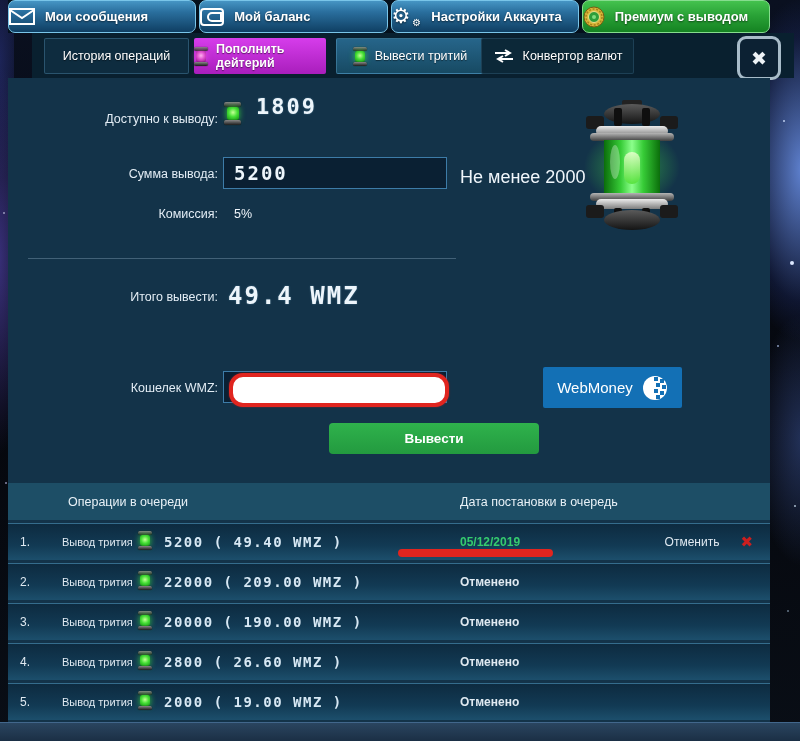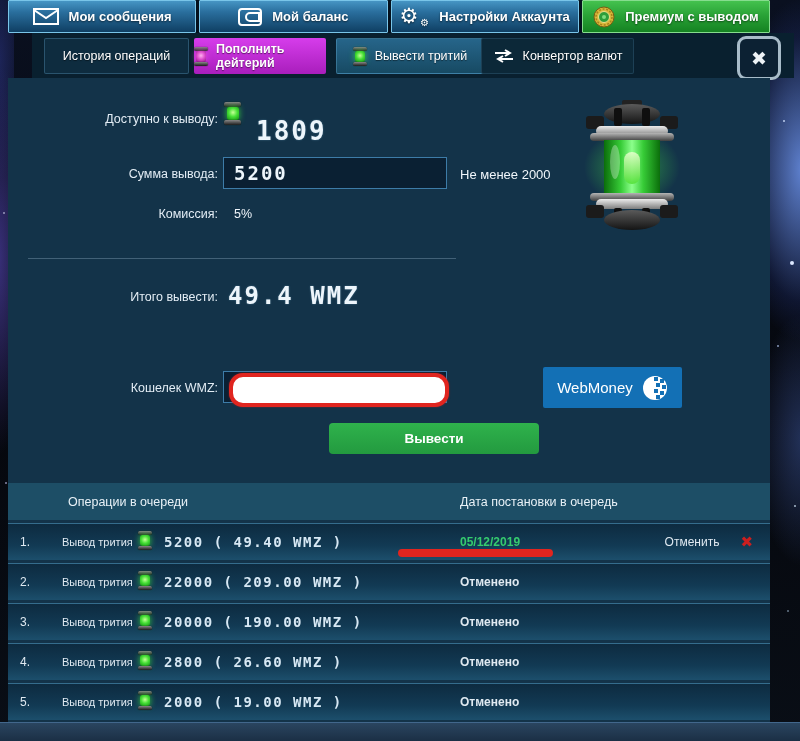--- a/index.html
+++ b/index.html
@@ -13,23 +13,23 @@
     background:radial-gradient(ellipse 50px 260px at -20% 260px,rgba(100,80,210,.55),transparent 75%),
                radial-gradient(ellipse 40px 160px at -10% 60px,rgba(60,70,180,.4),transparent 75%);}
   .stars{position:absolute;left:0;top:0;width:2px;height:2px;border-radius:50%;background:transparent;pointer-events:none;
     box-shadow:783px 120px 0 #bccdee,791px 262px 0 1px #dde8ff,777px 345px 0 #8899bb,
       794px 505px 0 #aabbcc,3px 212px 0 #9999bb,5px 482px 0 #8888aa,787px 610px 0 #667788,780px 60px 0 #cdd8ee;}
   
   .panel{position:absolute;left:8px;top:0;width:762px;height:722px;}
   .panelbg{position:absolute;left:0;top:78px;width:762px;height:644px;background:#133349;border-bottom:2px solid #0a1f2e;}
   
   .toptabs{position:absolute;left:0;top:0;width:762px;height:33px;display:flex;gap:3px;background:#04101c;}
-  .ttab{flex:1;display:flex;align-items:center;justify-content:center;gap:10px;box-sizing:border-box;
+  .ttab{flex:1;display:flex;align-items:center;gap:10px;box-sizing:border-box;
     background:linear-gradient(180deg,#4695c4 0%,#2a6f9e 35%,#0f3f63 100%);
-    border:1px solid #79c5e9;border-radius:1px;color:#fff;font-size:13px;font-weight:bold;
+    border:1px solid #79c5e9;border-radius:7px;color:#fff;font-size:13px;font-weight:bold;
     text-shadow:0 1px 2px rgba(0,0,0,.55);cursor:pointer;}
   .ttab.green{background:linear-gradient(180deg,#44c24e 0%,#2aa337 45%,#158322 100%);border-color:#86dd8e;}
   .gear-glyph{font-family:"DejaVu Sans",sans-serif;font-size:21px;line-height:1;font-weight:normal;}
   .gear-glyph-small{font-family:"DejaVu Sans",sans-serif;font-size:10px;line-height:1;position:relative;top:6px;left:-8px;margin-right:-8px;}
   
   .subbar{position:absolute;left:0;top:33px;width:762px;height:45px;background:#09202f;margin-left:24px;}
   .stab{position:absolute;top:5px;height:36px;display:flex;align-items:center;justify-content:center;gap:8px;
     box-sizing:border-box;color:#fff;font-size:12.5px;cursor:pointer;border-radius:2px;text-shadow:0 1px 1px rgba(0,0,0,.5);}
   .stab-history{left:12px;width:145px;background:#0e2c3f;border:1px solid rgba(110,180,220,.30);}
   .stab-deuterium{left:162px;width:132px;background:linear-gradient(180deg,#d63deb,#a91ebc);font-weight:bold;}
@@ -43,27 +43,27 @@
   .canister i{display:block;}
   .canister .cap{width:17px;height:5px;background:linear-gradient(180deg,#888,#1c1c1c);border-radius:2px;box-shadow:0 0 1px #000;}
   .canister .glass{width:12px;height:13px;border-radius:2px;}
   .canister.green .glass{background:radial-gradient(circle at 50% 42%,#c4ff96 0%,#46e036 45%,#128912 100%);box-shadow:0 0 6px rgba(60,230,60,.8);}
   .canister.pink .glass{background:radial-gradient(circle at 50% 42%,#ffb0ef 0%,#e050cf 45%,#8d1486 100%);box-shadow:0 0 6px rgba(230,80,220,.8);}
   .canister.sm .cap{width:14px;height:4px;}
   .canister.sm .glass{width:10px;height:11px;}
   
   .lbl{position:absolute;left:60px;width:150px;color:#e3edf5;font-size:12.5px;text-align:right;}
   .techno{font-family:"DejaVu Sans Mono",monospace;font-weight:bold;color:#edf5fb;text-shadow:0 0 2px rgba(160,220,255,.35);}
-  .avail-value{position:absolute;left:248px;top:116px;font-size:26px;letter-spacing:2px;}
+  .avail-value{position:absolute;left:248px;top:94px;font-size:22px;letter-spacing:2px;}
   .avail-icon{position:absolute;left:216px;top:102px;}
   .field{position:absolute;left:215px;width:224px;height:32px;background:#0a2033;border:1px solid #3d7ca8;
     box-sizing:border-box;color:#edf5fb;}
   .field input{width:100%;height:100%;background:transparent;border:none;outline:none;color:#edf5fb;
     font-family:"DejaVu Sans Mono",monospace;font-weight:bold;font-size:19px;letter-spacing:2px;padding:0 10px;box-sizing:border-box;}
-  .hint{position:absolute;left:452px;top:167px;color:#f0f6fb;font-size:13px;}
+  .hint{position:absolute;left:452px;top:167px;color:#f0f6fb;font-size:18px;}
   .commission-value{position:absolute;left:226px;top:207px;color:#f0f6fb;font-size:12.5px;}
   .divider{position:absolute;left:20px;top:258px;width:428px;height:1px;background:rgba(190,220,240,.28);}
   .total-value{position:absolute;left:220px;top:282px;font-size:24px;letter-spacing:2px;}
   .redact{position:absolute;left:221px;top:373px;width:212px;height:26px;background:#fff;
     border:4px solid #e0251f;border-radius:14px;box-shadow:0 0 2px rgba(200,30,30,.6);}
   .wm-btn{position:absolute;left:535px;top:367px;width:139px;height:41px;background:#1370b5;border-radius:2px;
     display:flex;align-items:center;justify-content:center;gap:9px;color:#fff;font-size:15px;cursor:pointer;}
   .withdraw-btn{position:absolute;left:279px;top:423px;width:210px;height:31px;background:linear-gradient(180deg,#2fb24c,#239a3f);
     border-radius:4px;display:flex;align-items:center;justify-content:center;color:#fff;font-size:13.5px;font-weight:bold;cursor:pointer;margin-left:42px;}
   .big-canister{position:absolute;left:564px;top:98px;}

